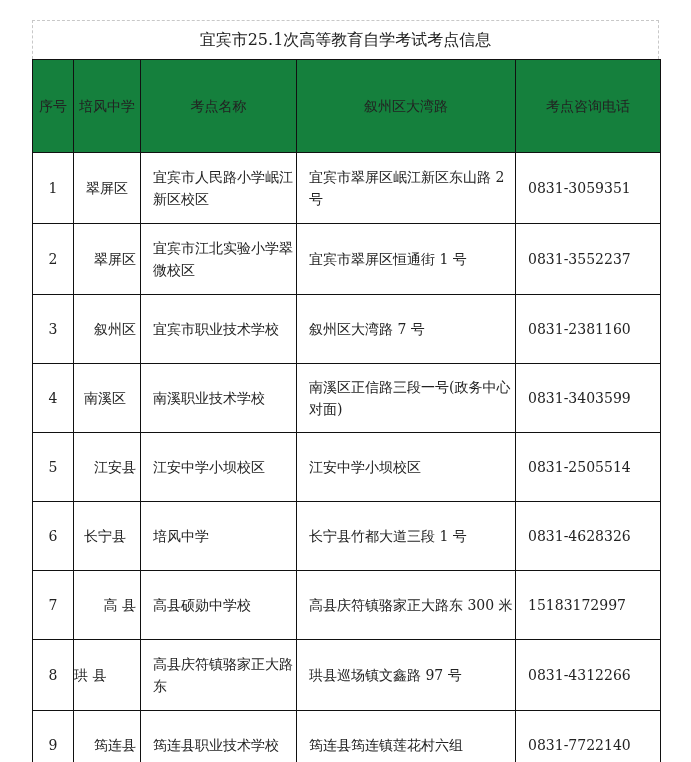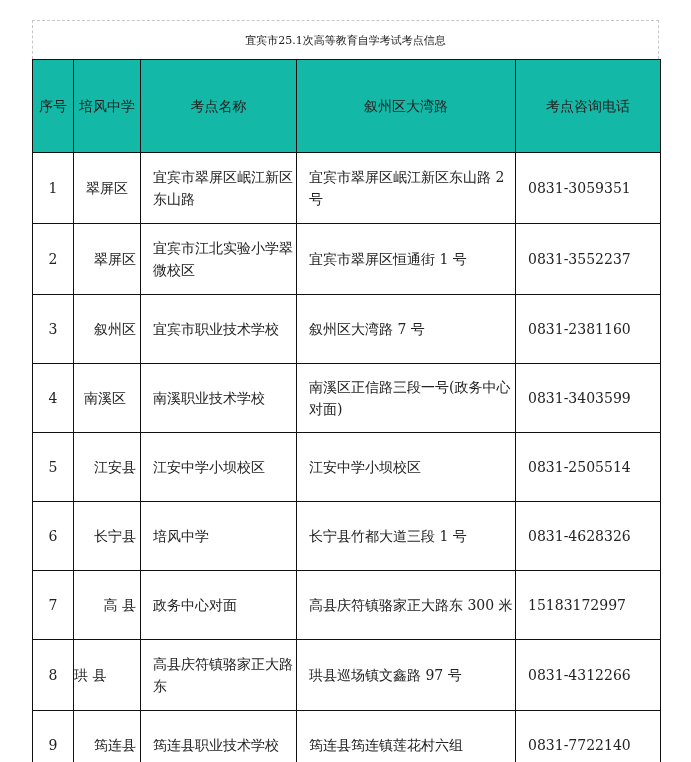--- a/index.html
+++ b/index.html
@@ -1,26 +1,26 @@
 <!DOCTYPE html>
 <html><head>
 <meta charset="utf-8">
 <style>
   html, body { margin: 0; padding: 0; background: #ffffff; }
   body { width: 691px; height: 762px; position: relative; overflow: hidden;
          font-family: "DejaVu Serif", "Liberation Serif", serif; color: #222; }
   .title-box { position: absolute; left: 32px; top: 20px; width: 627px; height: 39px;
                border: 1px dashed #c8c8c8; border-bottom: none; box-sizing: border-box;
                display: flex; align-items: center; justify-content: center;
-               font-size: 11px; }
+               font-size: 16px; }
   table { position: absolute; left: 32px; top: 59px; border-collapse: collapse;
           table-layout: fixed; width: 628px; }
   td, th { border: 1.4px solid #111; font-weight: normal; font-size: 14px;
            line-height: 22px; padding: 0; vertical-align: middle; }
-  th { background: #14b8a6; text-align: center; height: 92px; }
+  th { background: #15803d; text-align: center; height: 92px; }
   td { height: 68px; }
   td.idx { text-align: center; }
   td.area { text-align: center; letter-spacing: 0; }
   td.name, td.addr, td.phone { text-align: left; padding-left: 12px; padding-right: 2px; }
   td.phone { padding-left: 12px; }
 </style>
 </head>
 <body>
 
 <div class="title-box">宜宾市25.1次高等教育自学考试考点信息</div>
@@ -39,21 +39,21 @@
       <th>培风中学</th>
       <th>考点名称</th>
       <th>叙州区大湾路</th>
       <th>考点咨询电话</th>
     </tr>
   </thead>
   <tbody>
     <tr style="height:71px">
       <td class="idx">1</td>
       <td class="area">翠屏区</td>
-      <td class="name">宜宾市翠屏区岷江新区东山路</td>
+      <td class="name">宜宾市人民路小学岷江新区校区</td>
       <td class="addr">宜宾市翠屏区岷江新区东山路 2 号</td>
       <td class="phone">0831-3059351</td>
     </tr>
     <tr style="height:71px">
       <td class="idx">2</td>
       <td class="area" style="text-align:right;padding-right:4px">翠屏区</td>
       <td class="name">宜宾市江北实验小学翠微校区</td>
       <td class="addr">宜宾市翠屏区恒通街 1 号</td>
       <td class="phone">0831-3552237</td>
     </tr>
@@ -73,29 +73,29 @@
     </tr>
     <tr style="height:39px">
       <td class="idx">5</td>
       <td class="area" style="text-align:right;padding-right:4px">江安县</td>
       <td class="name">江安中学小坝校区</td>
       <td class="addr">江安中学小坝校区</td>
       <td class="phone">0831-2505514</td>
     </tr>
     <tr style="height:46px">
       <td class="idx">6</td>
-      <td class="area" style="text-align:right;padding-right:4px">长宁县</td>
+      <td class="area" style="text-align:center;padding-right:4px">长宁县</td>
       <td class="name">培风中学</td>
       <td class="addr">长宁县竹都大道三段 1 号</td>
       <td class="phone">0831-4628326</td>
     </tr>
     <tr style="height:48px">
       <td class="idx">7</td>
       <td class="area" style="text-align:right;padding-right:4px;white-space:pre">高 县</td>
-      <td class="name">政务中心对面</td>
+      <td class="name">高县硕勋中学校</td>
       <td class="addr">高县庆符镇骆家正大路东 300 米</td>
       <td class="phone">15183172997</td>
     </tr>
     <tr style="height:71px">
       <td class="idx">8</td>
       <td class="area" style="text-align:left;padding-right:4px;white-space:pre">珙 县</td>
       <td class="name">高县庆符镇骆家正大路东</td>
       <td class="addr">珙县巡场镇文鑫路 97 号</td>
       <td class="phone">0831-4312266</td>
     </tr>

